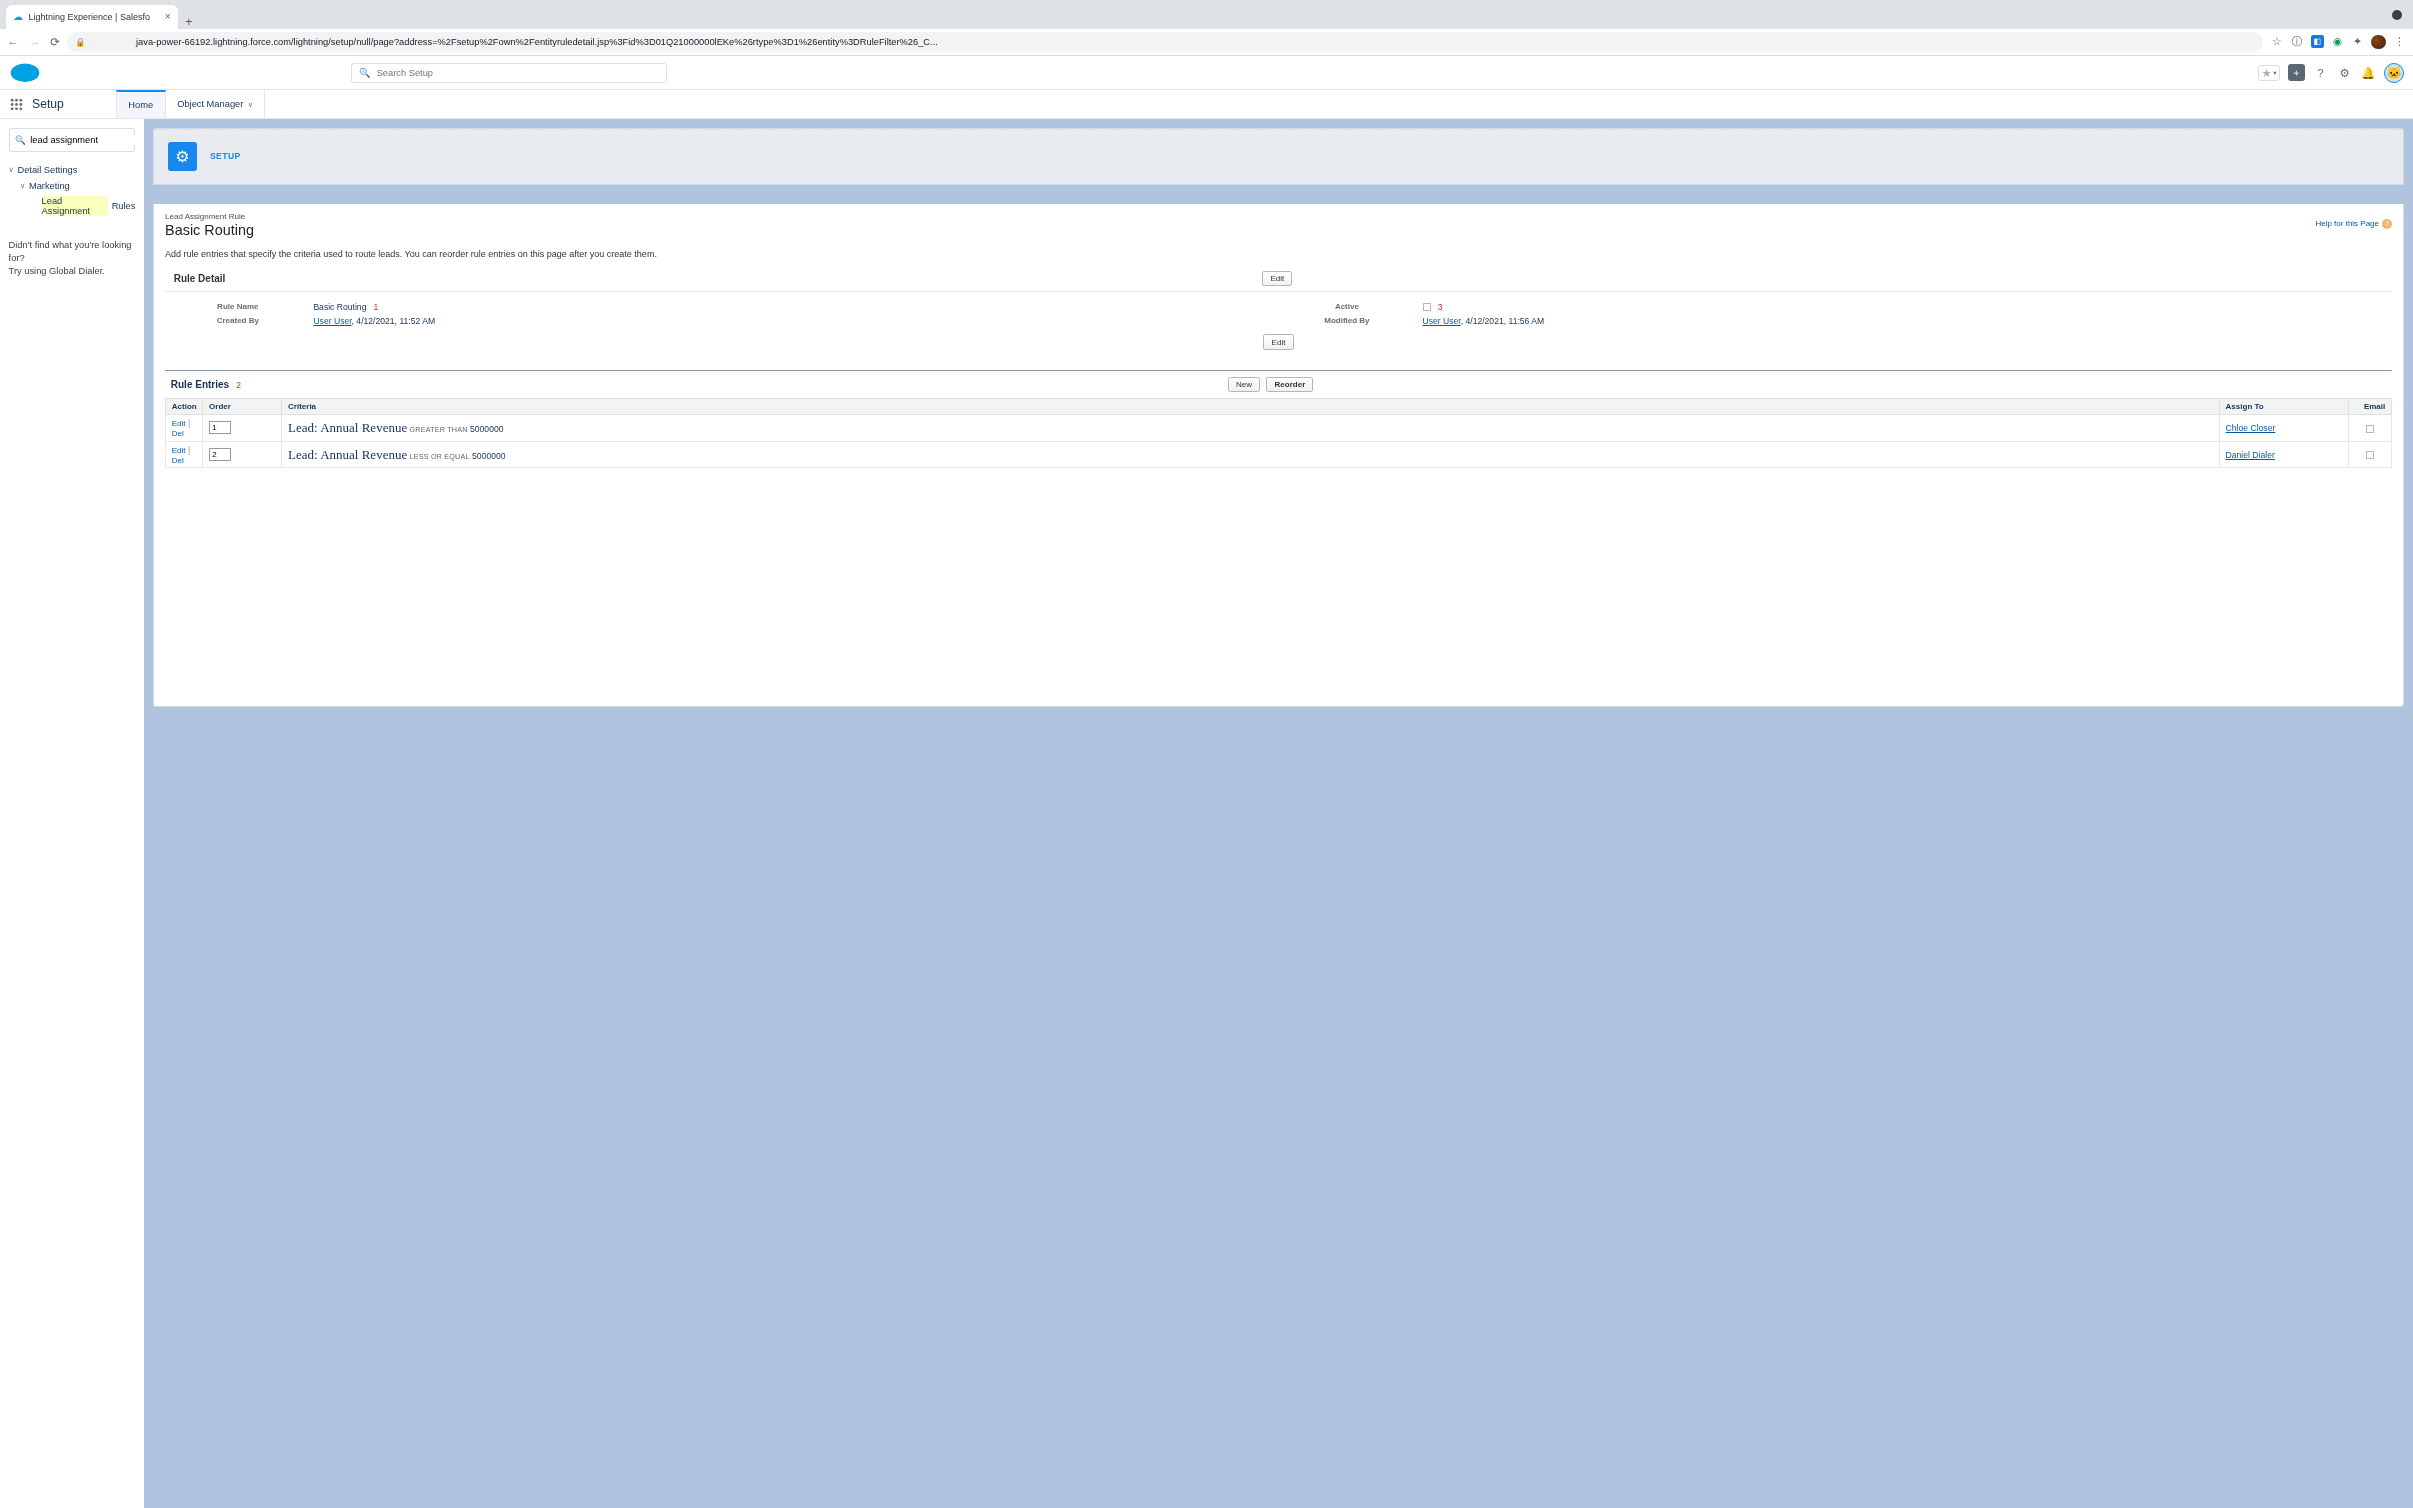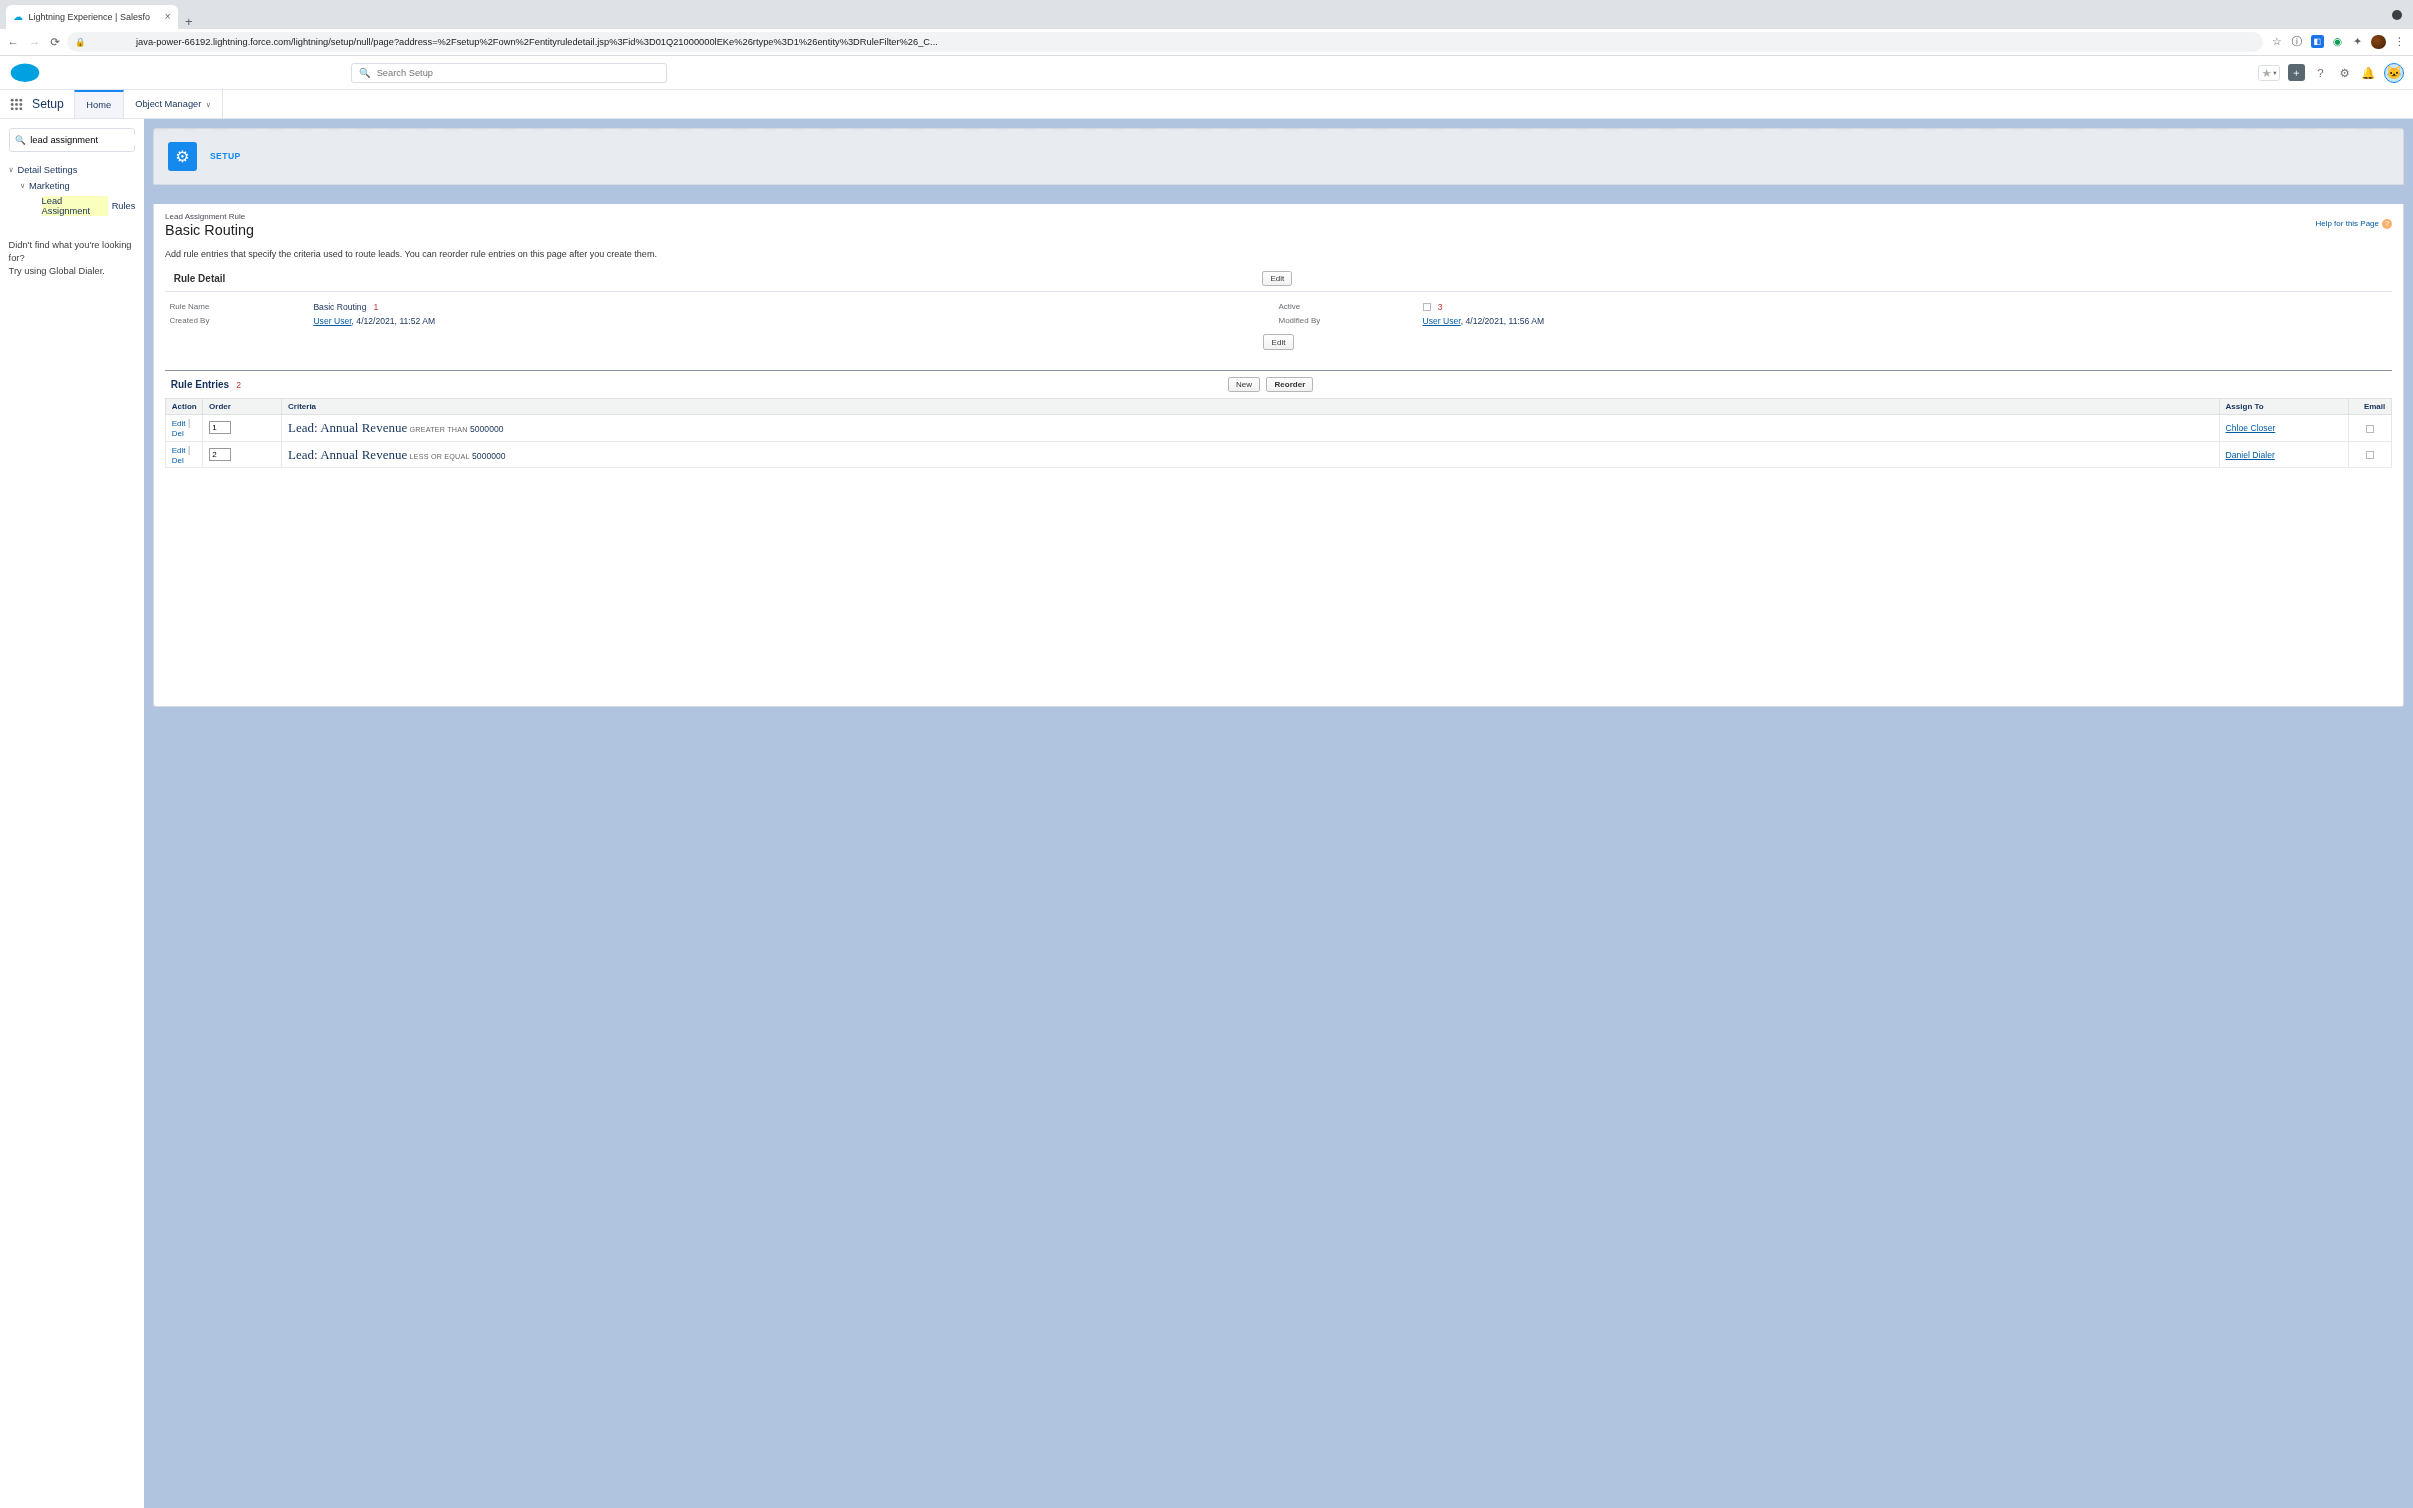--- a/index.html
+++ b/index.html
@@ -32,21 +32,21 @@
 .gh-right { margin-left: auto; display: flex; gap: 7.2px; align-items: center; color: #706e6b; }
 .gh-right .btn-sq { width: 17px; height: 17px; display: flex; align-items: center; justify-content: center; border-radius: 2.9px; font-size: 11.5px; cursor: pointer; }
 .fav-sq { border: 0.7px solid #d8dde6; display: flex; align-items: center; padding: 0 2.9px; border-radius: 2.9px;}
 .prof-avatar { width: 20px; height: 20px; border-radius: 50%; border: 1.4px solid #1589ee; background: #c9e7f9; display:flex; align-items:center; justify-content:center; font-size:13px;}
 
 
 .ctx-bar { height: 29px; background: #fff; border-bottom: 0.7px solid #e0e5ee; display: flex; align-items: stretch; }
 .waffle { width: 32px; display: flex; align-items: center; justify-content: center; cursor: pointer; }
 .ctx-title { display: flex; align-items: center; font-size: 12.2px; font-weight: 500; padding: 0 10px 0 0; }
 .ctx-tab { display: flex; align-items: center; padding: 0 11.5px; font-size: 9.3px; color: #16325c; border-right: 0.7px solid #e0e5ee; cursor: pointer; gap: 4.3px;}
-.ctx-tab.active { border-top: 2.2px solid #1589ee; background: #f3f5fb; border-left: 0.7px solid #e0e5ee;}
+.ctx-tab.active { border-top: 2.2px solid #1589ee; background: #f3f5fb; border-left: 0.7px solid #e0e5ee; margin-left: 42px;}
 
 
 .main-layout { display: flex; height: calc(1508px - 29px - 27px - 34px - 29px); }
 .sidebar { width: 144px; padding: 8.6px; background: #fff; font-size: 9.3px; }
 .side-search { border: 0.7px solid #d8dde6; border-radius: 2.9px; height: 24.4px; display: flex; align-items: center; padding: 0 5.7px; gap: 4.3px; color: #706e6b;}
 .side-search input { border: none; outline: none; flex: 1; font-size: 9.3px; }
 .tree { margin-top: 10px; font-size: 9.3px; }
 .tree-item { padding: 2.9px 0; display: flex; align-items: center; gap: 3.6px; cursor: pointer;}
 .tree-indent1 { padding-left: 11.5px; }
 .tree-indent2 { padding-left: 33px; }
@@ -65,21 +65,21 @@
 .page-title { font-size: 14.4px; color: #222; margin-top: 0.7px;}
 .help-link { float: right; font-size: 8px; color: #015ba7; margin-top: -18.7px;}
 .help-q { display: inline-block; width: 10px; height: 10px; border-radius: 50%; background: #f6b26b; color: #fff; font-size: 7.2px; text-align: center; line-height: 10px; margin-left: 2.9px;}
 .desc { font-size: 9px; color: #333; margin: 11.5px 0 7.2px 0;}
 
 .section-head { display: flex; align-items: center; font-size: 10px; font-weight: 700; color: #333; padding: 4.3px 5.7px;}
 .sec-body { border-top: 0.7px solid #e0e5ee; padding: 4.3px 0;}
 .btn-classic { background: linear-gradient(#fff,#f1f1f1); border: 0.7px solid #b5b5b5; border-radius: 2.2px; font-size: 8px; padding: 2.2px 7.2px; cursor: pointer; color: #333;}
 .btn-center { text-align: center; flex:1;}
 .detail-grid { display: grid; grid-template-columns: 144px 1fr 144px 1fr; row-gap: 4.3px; font-size: 8.6px; padding: 5.7px 4.3px;}
-.detail-grid .lbl { text-align: left; color: #696e71; font-size: 8px; padding-right: 7.2px; font-weight: 400;}
+.detail-grid .lbl { text-align: center; color: #696e71; font-size: 8px; padding-right: 7.2px; font-weight: 700;}
 .ulink { color: #015ba7; text-decoration: underline; cursor: pointer;}
 .red-num { color: #c23934; font-size: 8.6px; margin-left: 7.2px;}
 .checkbox-sm { width: 8px; height: 8px; border: 0.7px solid #b8b8b8; display: inline-block; vertical-align: middle;}
 
 .divider-heavy { height: 1.4px; background: #8a94a8; margin: 13px 0 0 0;}
 .entries-head { display: flex; align-items: center; padding: 5.7px;}
 .entries-head .title { font-size: 10px; font-weight: 700;}
 .entries-table { width: 100%; border-collapse: collapse; font-size: 8.6px;}
 .entries-table th { background: #f2f3f3; text-align: left; padding: 2.9px 5.7px; font-size: 8px; border: 0.7px solid #e0e0e0; font-weight: 700;}
 .entries-table td { padding: 2.9px 5.7px; border: 0.7px solid #e8e8e8; vertical-align: middle;}

